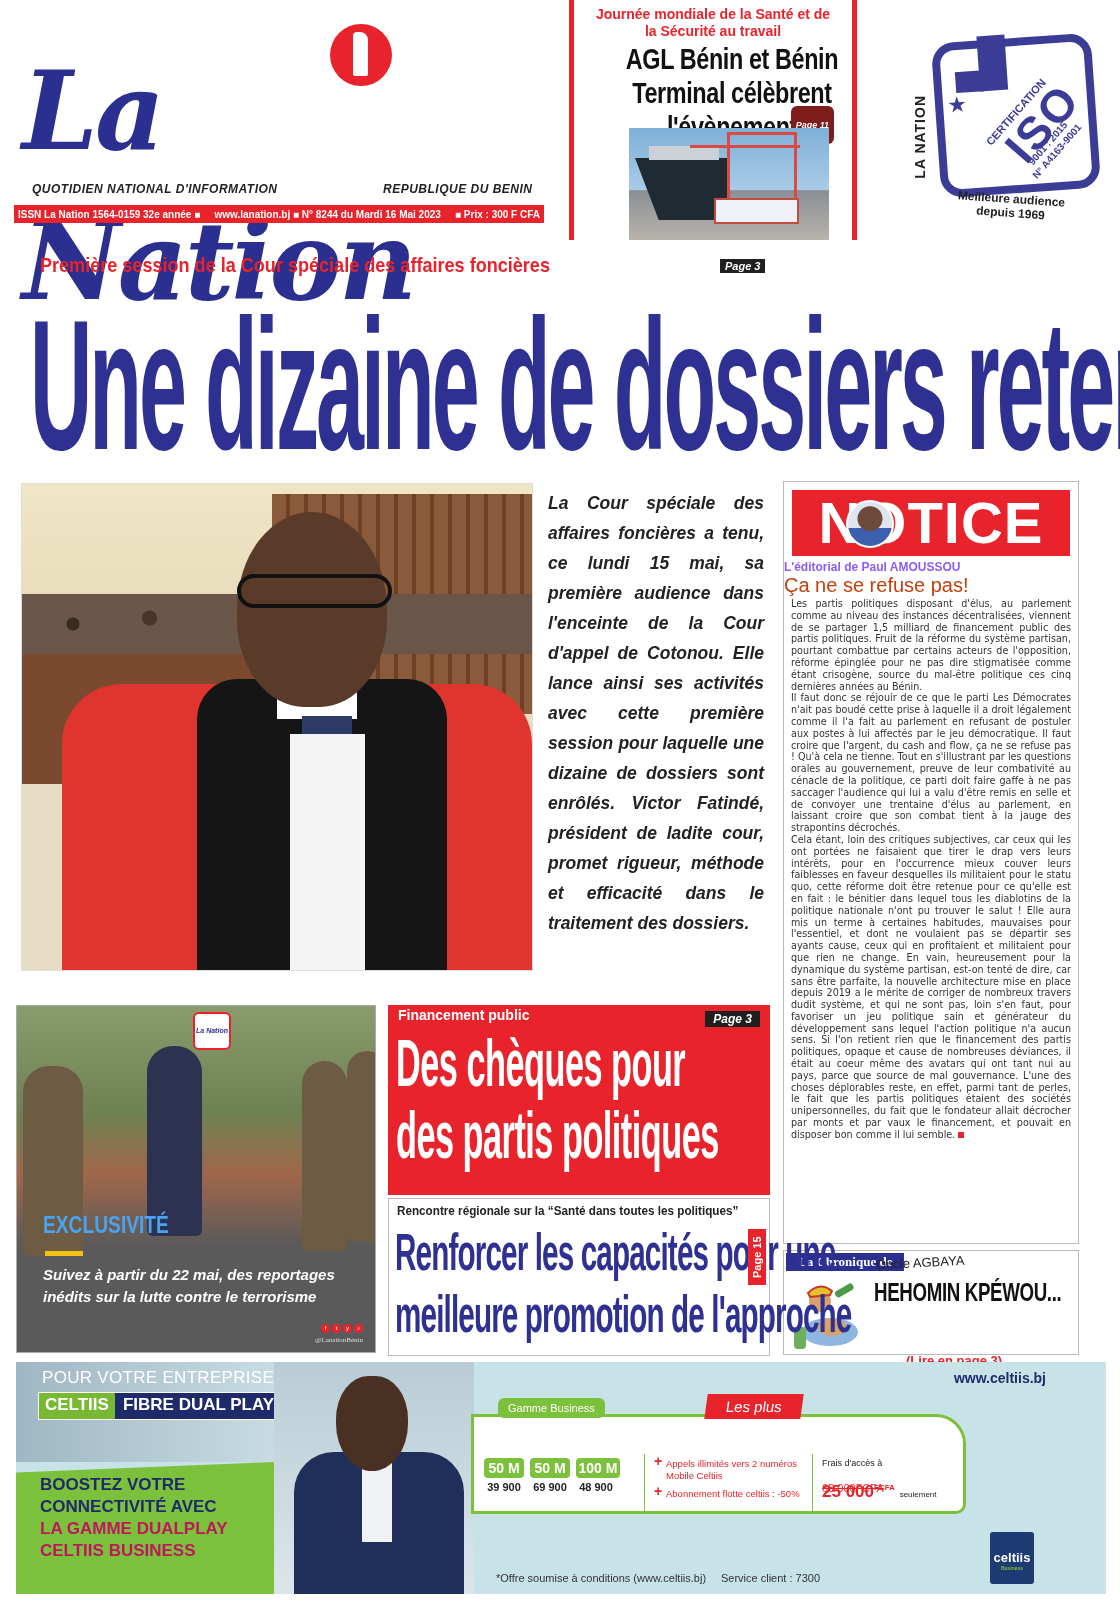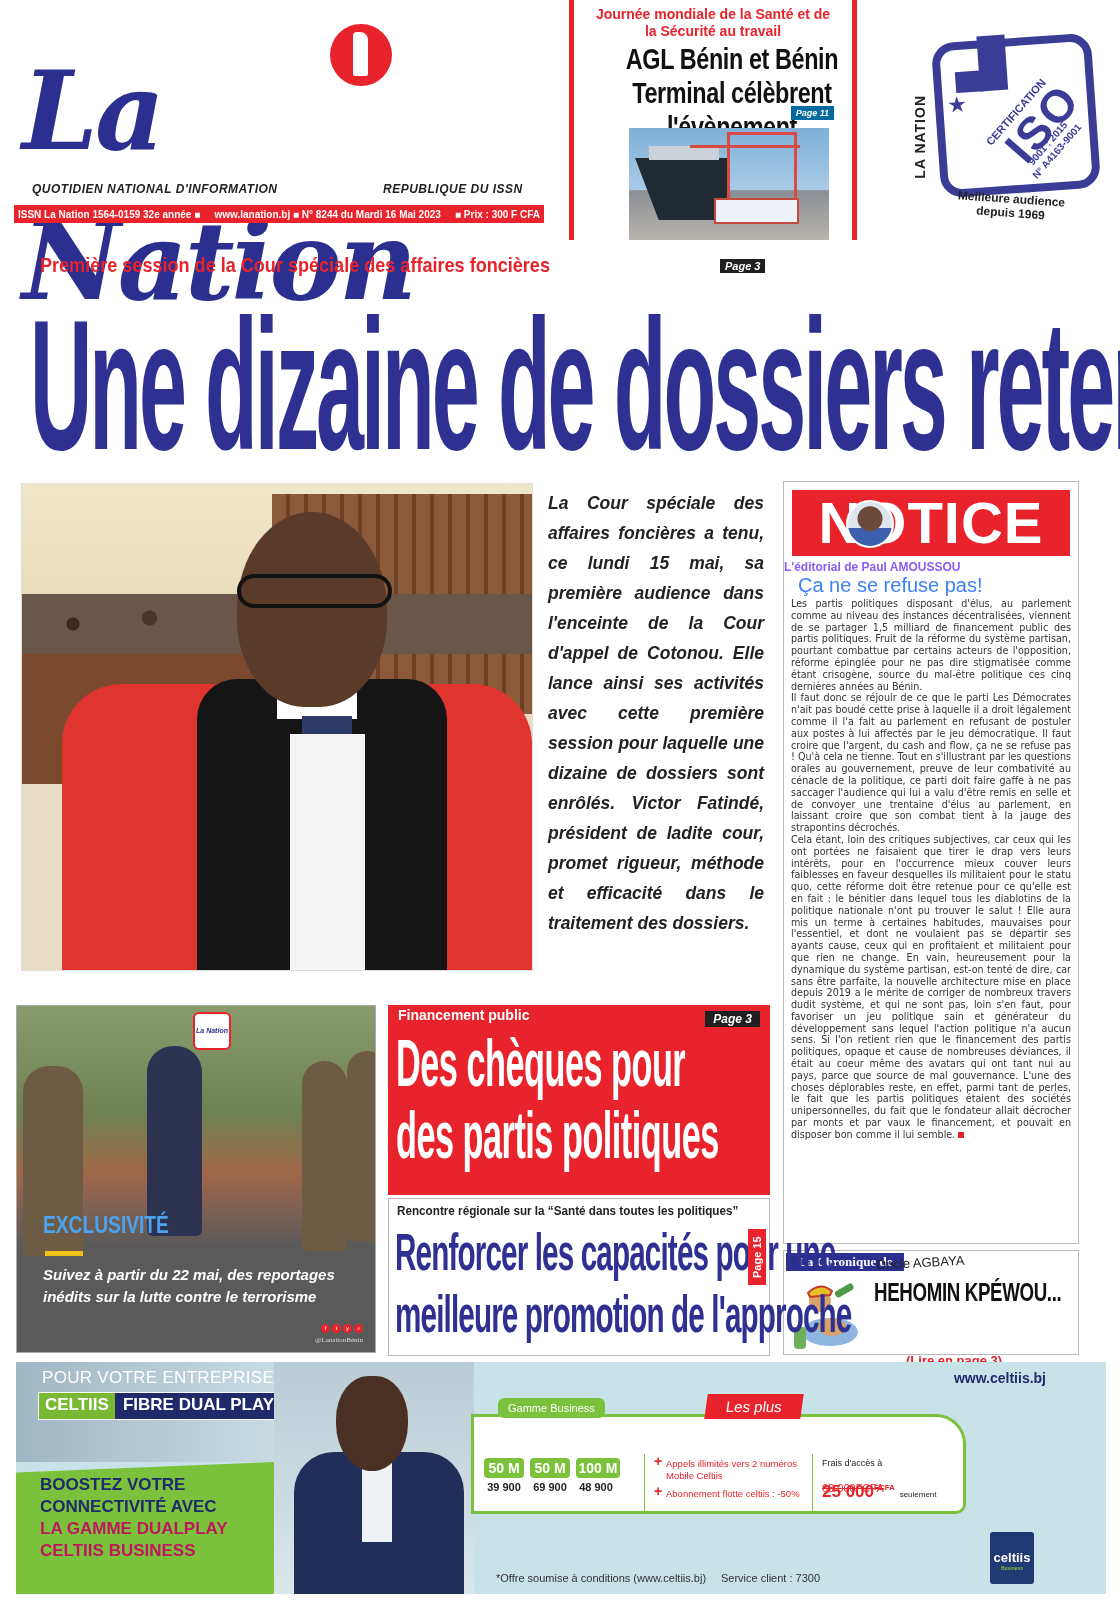--- a/index.html
+++ b/index.html
@@ -18,21 +18,21 @@
   .tagline { top: 182px; font-size: 12px; font-weight: bold; font-style: italic; color: #222; letter-spacing: 0.5px; }
   .infobar {
     left: 14px; top: 205px; width: 530px; height: 18px; background: #e8232b; color: #fff;
     font-size: 10px; font-weight: bold; display: flex; align-items: center; justify-content: space-between; padding: 0 4px;
     font-family: "Liberation Sans", sans-serif;
   }
 
   .teaser-box { left: 569px; top: 0; width: 288px; height: 240px; border-left: 5px solid #e8232b; border-right: 5px solid #e8232b; }
   .teaser-kicker { position: absolute; left: 0; right: 0; top: 6px; text-align: center; color: #e8232b; font-size: 14px; font-weight: bold; line-height: 17px; padding: 0 20px; }
   .teaser-title { position: absolute; left: 4px; right: 4px; top: 42px; text-align: center; font-size: 30px; font-weight: bold; line-height: 34px; color: #111; transform: scaleX(0.78); transform-origin: center; white-space: nowrap; letter-spacing: -0.5px; }
-  .teaser-page { position: absolute; right: 18px; top: 106px; background: #0369a1; color: #fff; font-size: 9px; font-style: italic; font-weight: bold; padding: 2px 5px; }
+  .teaser-page { position: absolute; right: 18px; top: 106px; background: #7f1d1d; color: #fff; font-size: 9px; font-style: italic; font-weight: bold; padding: 14px 5px; border-radius: 6px; }
   .teaser-photo { position: absolute; left: 55px; top: 128px; width: 200px; height: 112px; background: linear-gradient(180deg,#7fb0d8 0%,#a9cbe6 55%,#8a8f96 56%,#b8b3ab 100%); overflow: hidden; }
   .ship { position: absolute; left: 6px; top: 30px; width: 95px; height: 62px; background: #1f2a33; clip-path: polygon(0 0,100% 0,100% 100%,25% 100%); }
   .ship-top { position: absolute; left: 20px; top: 18px; width: 70px; height: 14px; background: #cbd1d6; }
   .crane { position: absolute; left: 98px; top: 4px; width: 70px; height: 80px; border: 3px solid #d94a45; border-bottom: none; }
   .crane::before { content:""; position:absolute; left:-40px; top:10px; width:110px; height:3px; background:#d94a45; }
   .banner-sign { position: absolute; left: 85px; top: 70px; width: 85px; height: 26px; background: #eef2f7; border: 2px solid #c24a3e; }
 
   .iso-side { left: 912px; top: 95px; writing-mode: vertical-rl; transform: rotate(180deg); font-size: 14px; font-weight: bold; color: #222; letter-spacing: 1px; }
   .iso-stamp { left: 936px; top: 38px; width: 160px; height: 155px; border: 8px solid #3a3c96; border-radius: 22px; transform: rotate(-4deg); }
   .iso-check { position: absolute; left: 38px; top: -12px; width: 28px; height: 55px; background: #3a3c96; }
@@ -69,21 +69,21 @@
   .lead-text {
     left: 548px; top: 488px; width: 216px; font-size: 17.5px; font-weight: bold; font-style: italic;
     line-height: 30px; color: #222; text-align: justify;
   }
 
   
   .notice-box { left: 783px; top: 481px; width: 296px; height: 763px; border: 1px solid #bbb; }
   .notice-banner { position:absolute; left: 8px; top: 8px; width: 278px; height: 66px; background: #e8232b; color: #fff; font-size: 58px; font-weight: bold; line-height: 66px; text-align: center; letter-spacing: 1px; }
   .notice-portrait { position:absolute; left: 62px; top: 18px; width: 48px; height: 48px; border-radius: 50%; background: radial-gradient(circle at 50% 38%, #6b4a3a 0 12px, transparent 13px), linear-gradient(180deg,#dfe5ee 0 60%, #3d5fb0 60% 100%); border: 2px solid #fff; }
   .notice-byline { position:absolute; left:0; right:0; top: 78px; font-size: 12px; font-weight: bold; color: #8b5cf6; }
-  .notice-title { position:absolute; left: 14px; top: 92px; font-size: 20px; color: #3b82f6; }
+  .notice-title { position:absolute; left: 0; top: 92px; font-size: 20px; color: #c2410c; }
   .notice-body { position:absolute; left: 7px; right: 7px; top: 116px; font-family: "DejaVu Sans", sans-serif; font-size: 9.6px; line-height: 11.8px; color: #333; text-align: justify; }
   .notice-body p { margin: 0; }
   .end-mark { display:inline-block; width:6px; height:6px; background:#e8232b; margin-left:3px; }
 
   .chronique { left: 783px; top: 1250px; width: 296px; height: 105px; border: 1px solid #bbb; }
   .chron-label { position:absolute; left: 2px; top: 2px; background: #2b2f8f; color: #fff; font-family: "Liberation Serif", serif; font-weight: bold; font-size: 13px; padding: 1px 12px; }
   .chron-author { position:absolute; left: 92px; top: 4px; font-size: 13px; color: #222; transform: rotate(-3deg); }
   .chron-title { position:absolute; left: 90px; top: 26px; font-size: 26px; font-weight: bold; color: #111; transform: scaleX(0.72); transform-origin:left; white-space:nowrap; letter-spacing: -0.5px; }
   .chron-link { position:absolute; left: 122px; top: 78px; font-size: 13px; font-weight: bold; color: #e8232b; margin-top: 24px; }
   .chron-cartoon { position:absolute; left: 6px; top: 26px; width: 80px; height: 76px; }
@@ -148,21 +148,21 @@
   .ad-service { position:absolute; left: 705px; top: 210px; font-size: 11px; color:#333;text-align:right; }
   .ad-logo { position:absolute; right: 72px; top: 170px; width: 44px; height: 52px; background:#1f3a72; color:#fff; font-size: 13px; font-weight:bold; text-align:center; padding-top: 18px; border-radius: 3px; }
   .ad-logo small { display:block; font-size: 5px; color:#7cc13b; }
 </style>
 </head>
 <body>
 
 <div class="abs logo">La Nation</div>
 <div class="abs logo-dot"></div>
 <div class="abs tagline" style="left:32px;">QUOTIDIEN  NATIONAL  D'INFORMATION</div>
-<div class="abs tagline" style="left:383px;">REPUBLIQUE DU ISSN</div>
+<div class="abs tagline" style="left:383px;">REPUBLIQUE DU BENIN</div>
 <div class="abs infobar">
   <span>ISSN La Nation 1564-0159   32e année ■</span>
   <span>www.lanation.bj  ■   N° 8244  du Mardi 16 Mai 2023</span>
   <span>■ Prix : 300 F CFA</span>
 </div>
 
 <div class="abs teaser-box">
   <div class="teaser-kicker">Journée mondiale de la Santé et de la Sécurité au travail</div>
   <div class="teaser-title" style="white-space:normal;width:390px;left:-37px;">AGL Bénin et Bénin Terminal célèbrent l'évènement</div>
   <div class="teaser-page">Page 11</div>

